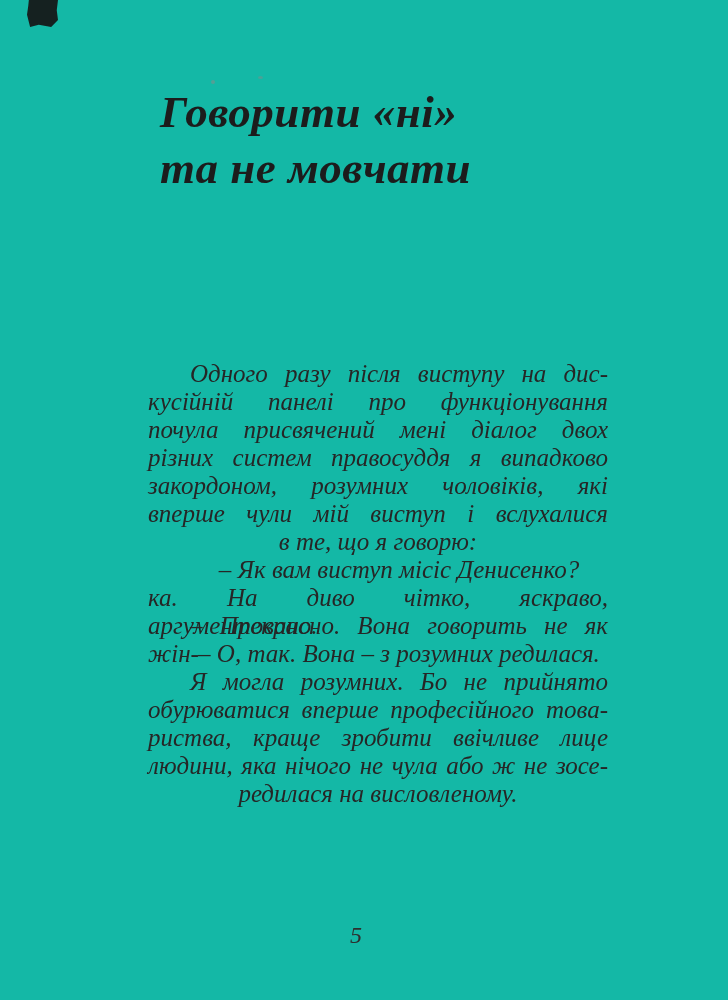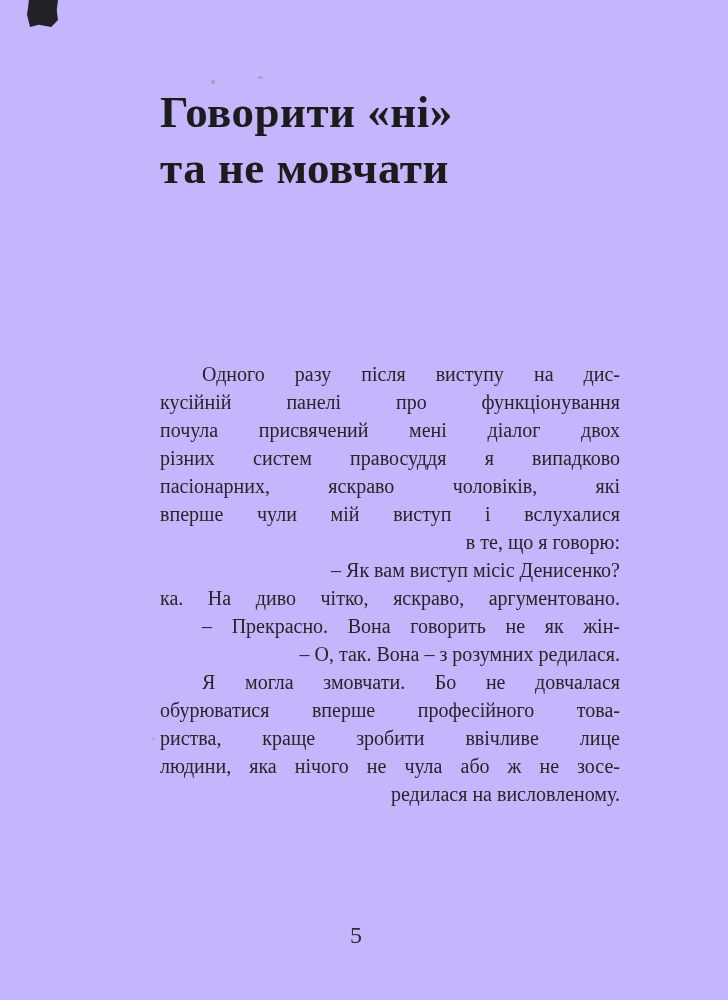--- a/index.html
+++ b/index.html
@@ -5,24 +5,25 @@
   html, body {
     margin: 0;
     padding: 0;
     background: #e9e9e7;
   }
   .page {
     position: relative;
     width: 728px;
     height: 1000px;
     margin: 0 auto;
-    background: #c4b5fd;
+    background: #14b8a6;
     overflow: hidden;
     font-family: "Liberation Serif", serif;
     color: #242424;
+    font-style: italic;
   }
   .scan-blob {
     position: absolute;
     left: 27px;
     top: 0;
     width: 31px;
     height: 27px;
     background: #151515;
     clip-path: polygon(6% 0, 100% 0, 96% 38%, 100% 74%, 78% 100%, 38% 92%, 10% 100%, 0 55%, 4% 22%);
     opacity: 0.93;
@@ -45,30 +46,30 @@
     font-weight: bold;
     letter-spacing: 0.5px;
     color: #1c1c1c;
     margin: 0;
   }
   .page-title .title-line {
     display: block;
   }
   .body-text {
     position: absolute;
-    left: 160px;
+    left: 148px;
     top: 360px;
     width: 460px;
-    font-size: 20px;
+    font-size: 25px;
     color: #262626;
   }
   .line {
     height: 28px;
     line-height: 28px;
-    text-align: right;
+    text-align: center;
   }
   .line.jfull {
     text-align: justify;
     text-align-last: justify;
   }
   .line.indent {
     text-indent: 42px;
   }
   .page-number {
     position: absolute;
@@ -93,28 +94,28 @@
   <h1 class="page-title">
     <span class="title-line">Говорити «ні»</span>
     <span class="title-line">та не мовчати</span>
   </h1>
 
   <div class="body-text">
       <div class="line indent jfull">Одного разу після виступу на дис-</div>
       <div class="line jfull">кусійній панелі про функціонування</div>
       <div class="line jfull">почула присвячений мені діалог двох</div>
       <div class="line jfull">різних систем правосуддя я випадково</div>
-      <div class="line jfull">пасіонарних, яскраво чоловіків, які</div>
+      <div class="line jfull">закордоном, розумних чоловіків, які</div>
       <div class="line jfull">вперше чули мій виступ і вслухалися</div>
       <div class="line">в те, що я говорю:</div>
       <div class="line indent">– Як вам виступ місіс Денисенко?</div>
       <div class="line jfull">ка. На диво чітко, яскраво, аргументовано.</div>
       <div class="line indent jfull">– Прекрасно. Вона говорить не як жін-</div>
       <div class="line indent">– О, так. Вона – з розумних редилася.</div>
-      <div class="line indent jfull">Я могла змовчати. Бо не довчалася</div>
+      <div class="line indent jfull">Я могла розумних. Бо не прийнято</div>
       <div class="line jfull">обурюватися вперше професійного това-</div>
       <div class="line jfull">риства, краще зробити ввічливе лице</div>
       <div class="line jfull">людини, яка нічого не чула або ж не зосе-</div>
       <div class="line">редилася на висловленому.</div>
     </div>
 
   <div class="page-number">5</div>
 
 </div>
 

